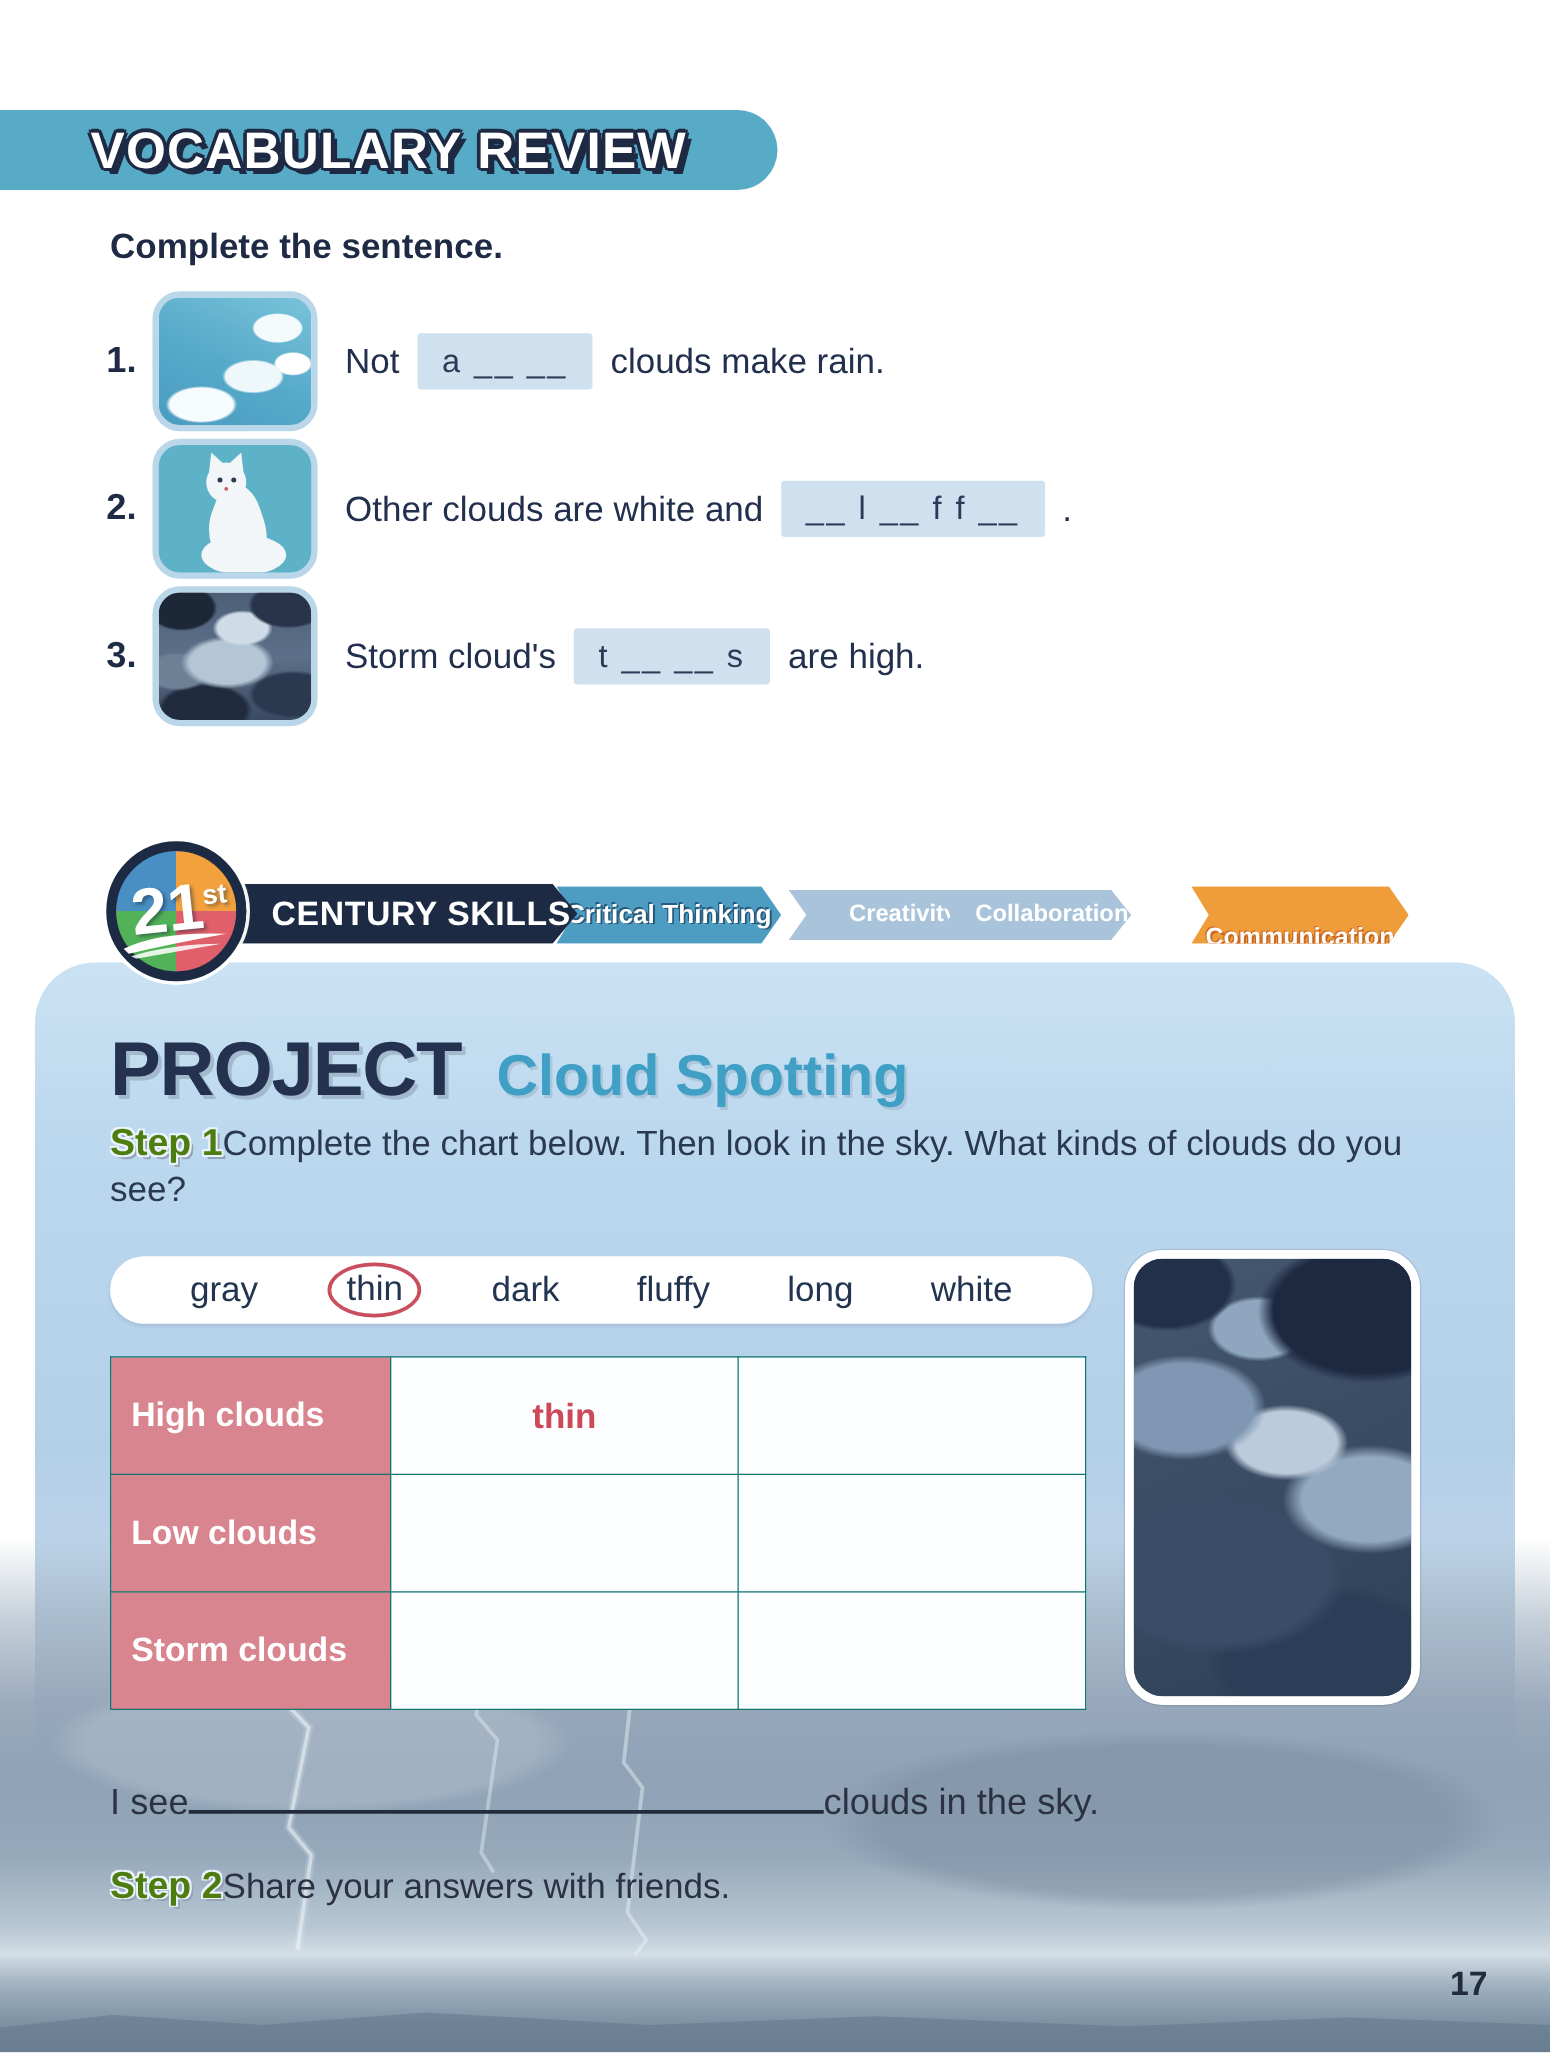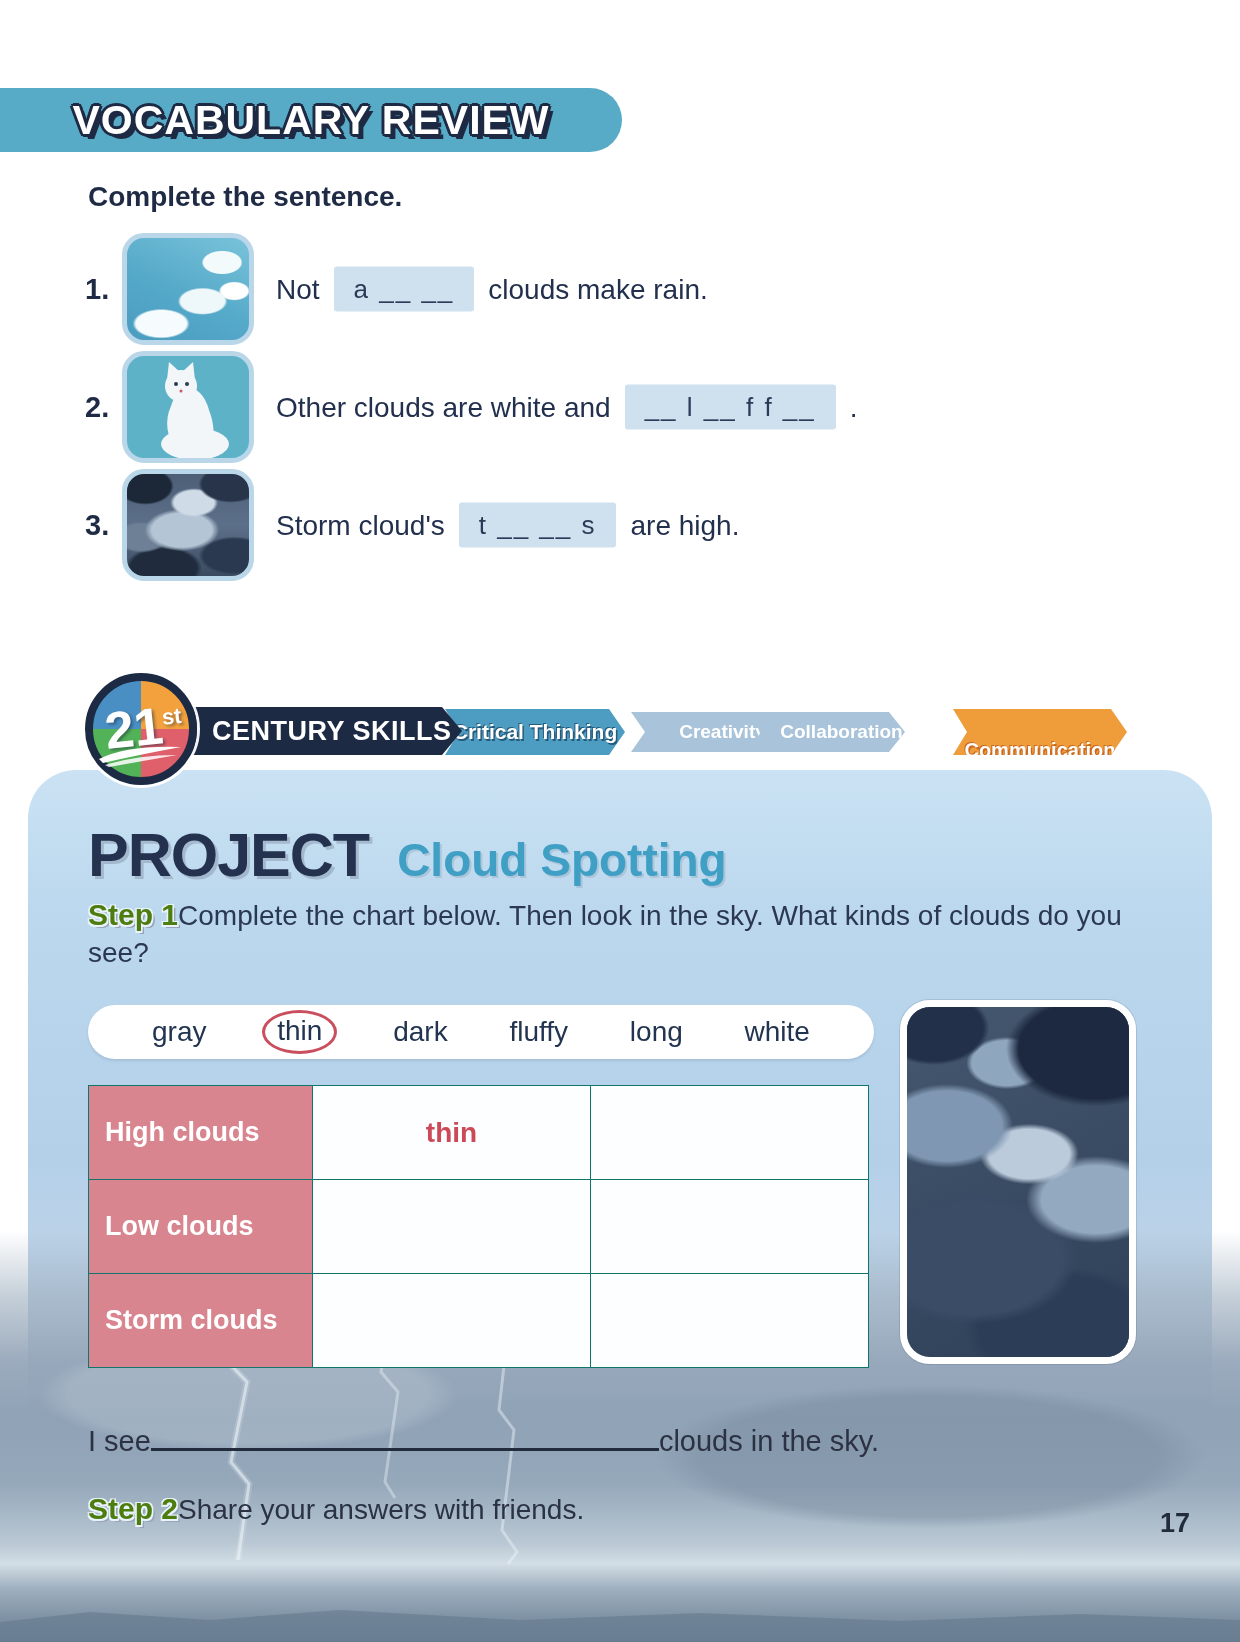--- a/index.html
+++ b/index.html
@@ -49,21 +49,21 @@
   .badge{left:85px;top:673px;width:112px;height:112px;border-radius:50%;
     border:8px solid #1d2a44;box-sizing:border-box;
     background:conic-gradient(#f2a13c 0 25%,#df5f6a 25% 50%,#52b257 50% 75%,#4a8fc3 75% 100%);
     box-shadow:0 0 0 3px rgba(255,255,255,.95);z-index:3;}
   .badge-num{position:absolute;left:12px;top:16px;font-size:52px;font-weight:900;color:#ffffff;
     text-shadow:2px 2px 3px rgba(20,35,60,.45);transform:rotate(-6deg);}
   .badge-num sup{font-size:22px;}
   .badge-swoosh{position:absolute;left:4px;bottom:10px;}
   .skills-bar{left:150px;top:707px;width:312px;height:48px;background:#1d2a44;z-index:2;
     clip-path:polygon(0 0,calc(100% - 20px) 0,100% 50%,calc(100% - 20px) 100%,0 100%);
-    display:flex;align-items:center;}
+    display:flex;align-items:center;justify-content:center;}
   .skills-bar span{margin-left:62px;color:#ffffff;font-size:27px;font-weight:800;letter-spacing:.5px;}
   .tag{position:absolute;display:flex;align-items:center;justify-content:center;
     clip-path:polygon(0 0,calc(100% - 16px) 0,100% 50%,calc(100% - 16px) 100%,0 100%,14px 50%);}
   .tag span{color:#ffffff;font-weight:800;}
   .tag-ct{left:445px;top:709px;width:180px;height:46px;background:#4d9dc2;}
   .tag-ct span{font-size:21px;text-shadow:1.5px 1.5px 0 #27597a,-1px -1px 0 #27597a;}
   .tag-cre{left:631px;top:712px;width:152px;height:40px;background:#a9c4da;}
   .tag-col{left:747px;top:712px;width:158px;height:40px;background:#a9c4da;text-align:right;}
   .tag-cre span,.tag-col span{font-size:19px;font-weight:700;margin-left:31px;}
   .tag-com{left:953px;top:709px;width:174px;height:46px;background:#ef9c3b;}
@@ -106,21 +106,21 @@
       radial-gradient(120px 75px at 85% 55%,#93a9c0 0 45%,rgba(0,0,0,0) 58%),
       radial-gradient(160px 100px at 30% 72%,#3a4c66 0 55%,rgba(0,0,0,0) 65%),
       radial-gradient(150px 95px at 70% 92%,#2c3e57 0 55%,rgba(0,0,0,0) 65%),
       linear-gradient(155deg,#46586f 0%,#3c4e66 40%,#2e4058 100%);}
 
   .isee{left:88px;top:1416px;display:flex;align-items:baseline;
     font-size:29px;color:#2c3243;z-index:1;}
   .write-line{display:inline-block;width:508px;height:32px;
     border-bottom:3px solid #222c3c;}
   .step2{left:88px;top:1492px;font-size:28px;color:#2b3243;z-index:1;}
-  .page-num{left:1160px;top:1508px;font-size:27px;font-weight:800;color:#222c3c;z-index:2;}
+  .page-num{left:1160px;top:1572px;font-size:27px;font-weight:800;color:#222c3c;z-index:2;}
 
   
   .photo-bg{left:0;top:1230px;width:1240px;height:412px;z-index:0;background:
       radial-gradient(300px 80px at 20% 40%,rgba(190,202,214,.35) 0 60%,rgba(0,0,0,0) 70%),
       radial-gradient(380px 100px at 75% 55%,rgba(120,138,158,.45) 0 60%,rgba(0,0,0,0) 72%),
       linear-gradient(180deg,rgba(150,168,186,0) 0%,rgba(150,168,186,.55) 16%,
         rgba(147,164,184,.92) 32%,#8fa2b6 46%,#96a9bb 62%,#b9c8d4 76%,#d3dee5 81%,
         #9fb0bf 87%,#7f93a5 94%,#71859a 100%);}
   .photo-bg svg{position:absolute;left:0;top:0;}
 </style>

